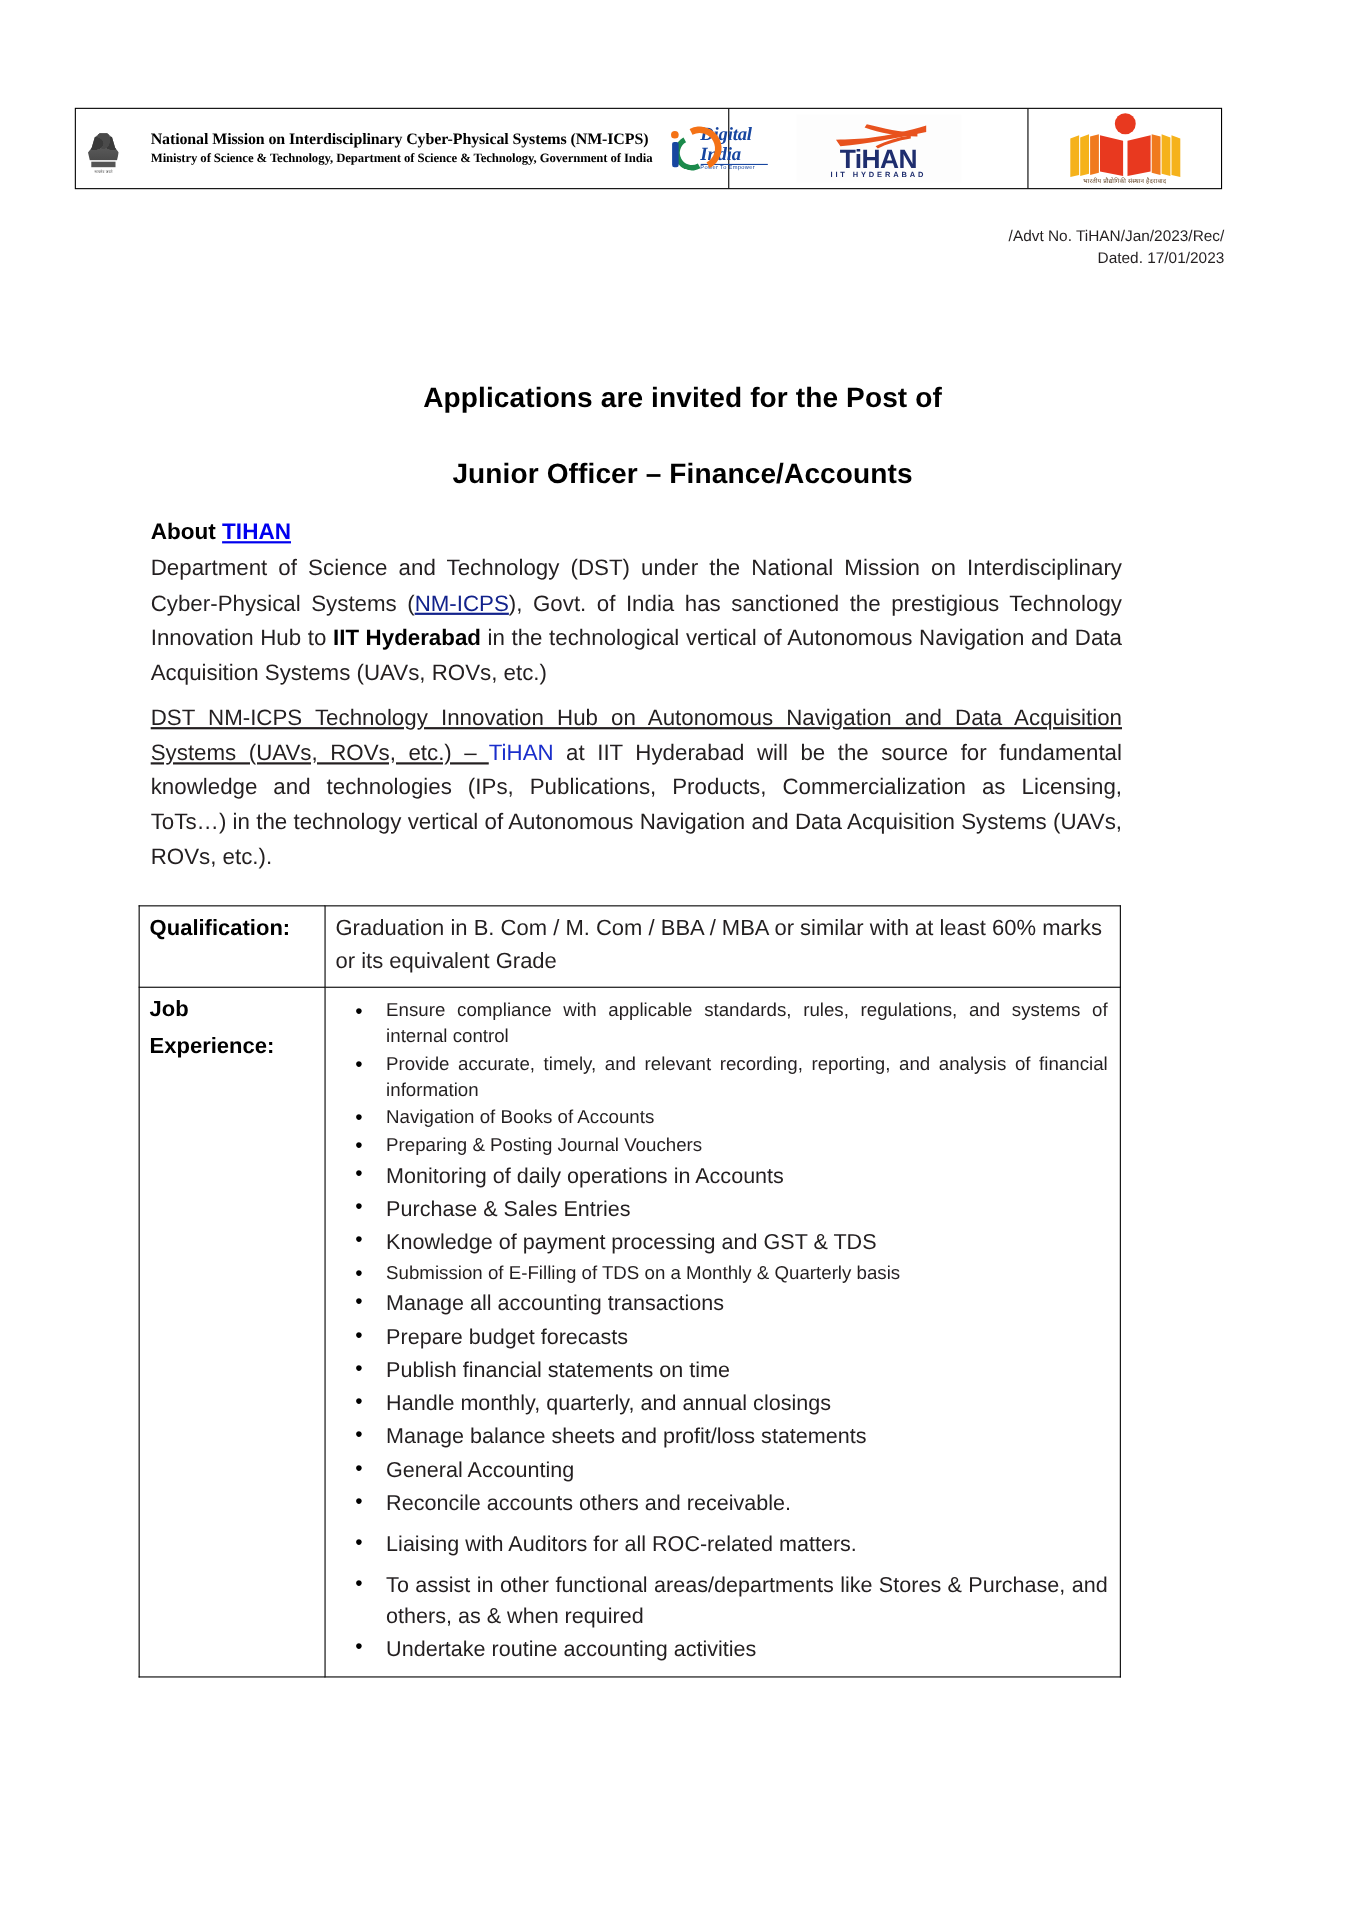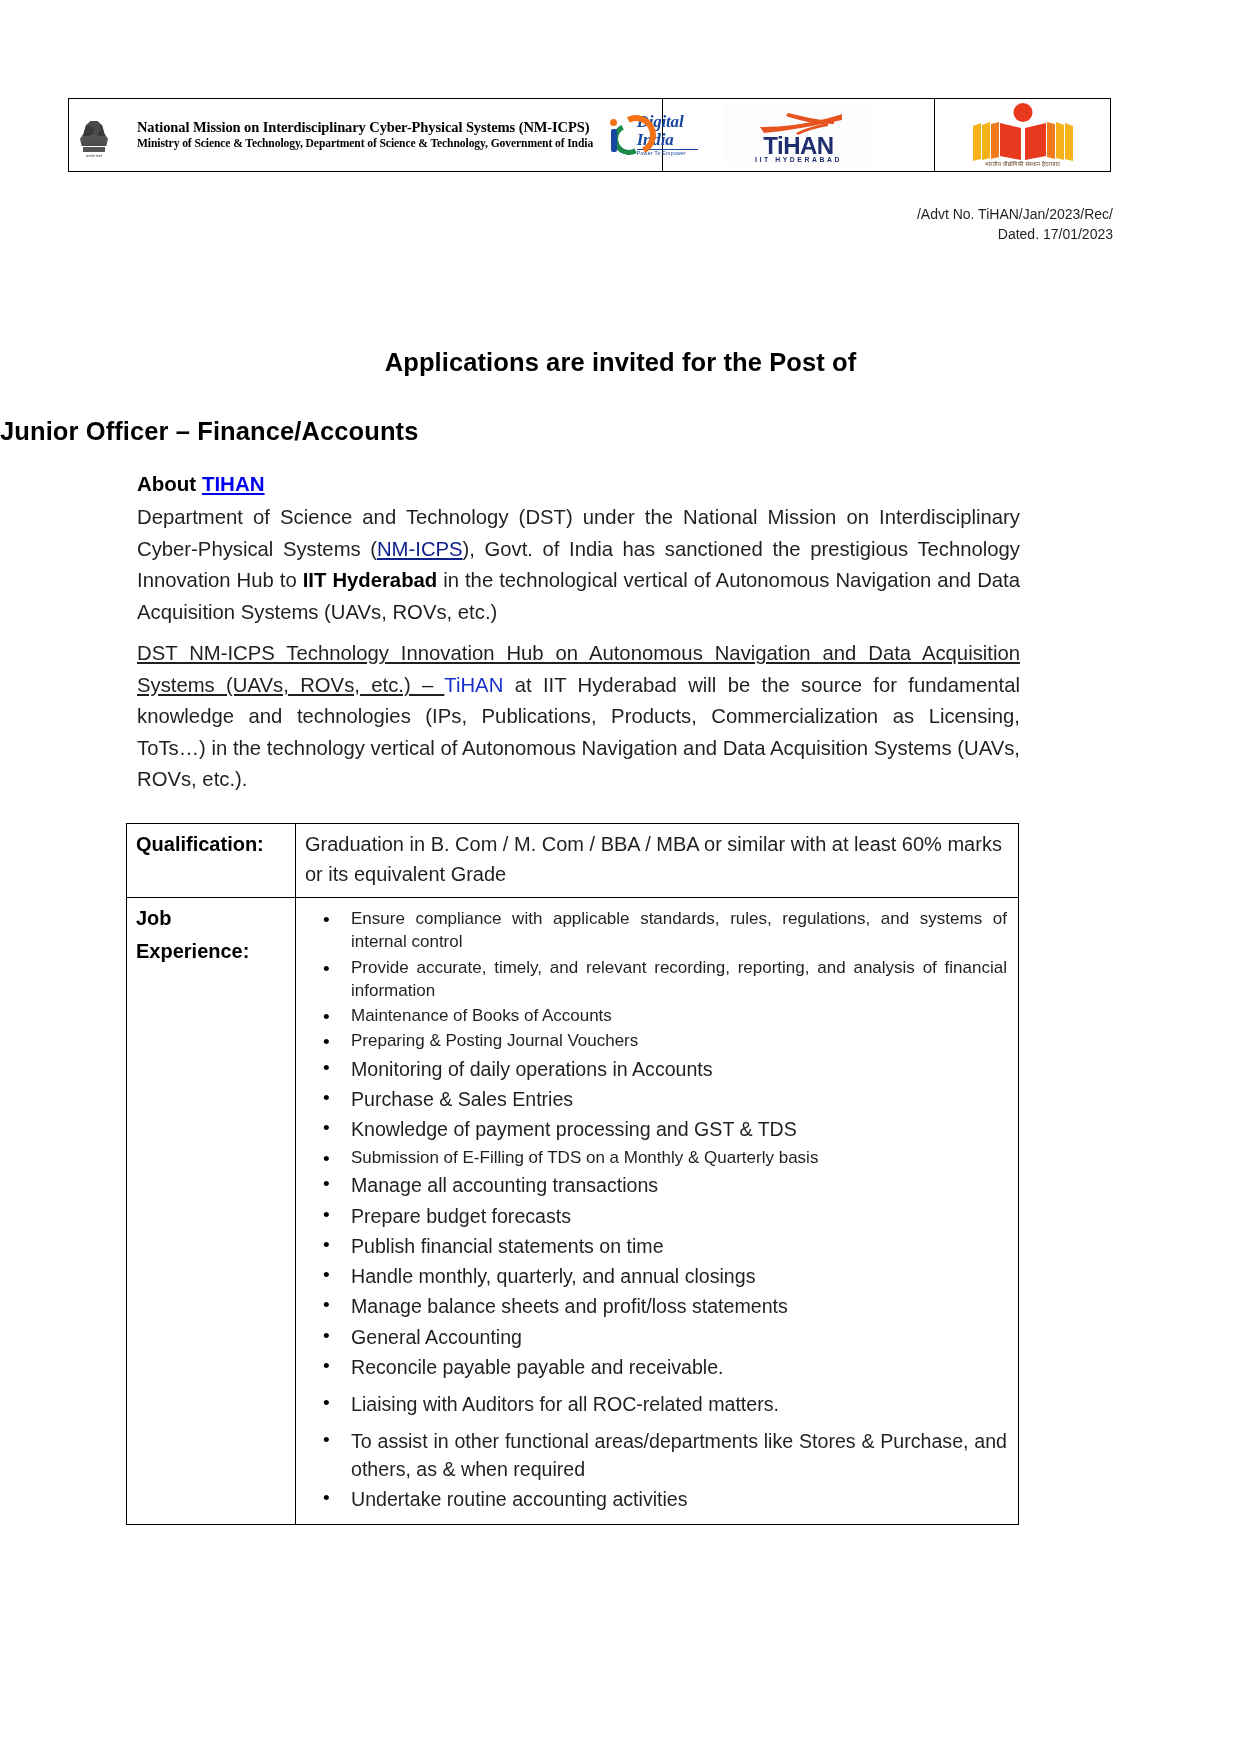--- a/index.html
+++ b/index.html
@@ -253,20 +253,21 @@
     text-align: center;
     font-size: 25.5px;
     font-weight: bold;
     color: #000;
     letter-spacing: 0.1px;
   }
   .title-sub {
     position: absolute;
     left: 0; right: 0;
     top: 417px;
+    text-align: center;
     font-size: 25.5px;
     font-weight: bold;
     color: #000;
     letter-spacing: 0.1px;
   }
 
   
   .body-block {
     position: absolute;
     left: 137px;
@@ -444,33 +445,33 @@
       </tr>
       <tr>
         <td class="col-label">
           <div class="lbl">Job</div>
           <div class="lbl lbl-2">Experience:</div>
         </td>
         <td>
           <ul class="duties">
             <li class="sm just">Ensure compliance with applicable standards, rules, regulations, and systems of internal control</li>
             <li class="sm just">Provide accurate, timely, and relevant recording, reporting, and analysis of financial information</li>
-            <li class="sm">Maintenance of Books of Accounts</li>
+            <li class="sm">Navigation of Books of Accounts</li>
             <li class="sm">Preparing &amp; Posting Journal Vouchers</li>
             <li class="lg">Monitoring of daily operations in Accounts</li>
             <li class="lg">Purchase &amp; Sales Entries</li>
             <li class="lg">Knowledge of payment processing and GST &amp; TDS</li>
             <li class="sm">Submission of E-Filling of TDS on a Monthly &amp; Quarterly basis</li>
             <li class="lg">Manage all accounting transactions</li>
             <li class="lg">Prepare budget forecasts</li>
             <li class="lg">Publish financial statements on time</li>
             <li class="lg">Handle monthly, quarterly, and annual closings</li>
             <li class="lg">Manage balance sheets and profit/loss statements</li>
             <li class="lg">General Accounting</li>
-            <li class="lg">Reconcile payable payable and receivable.</li>
+            <li class="lg">Reconcile accounts others and receivable.</li>
             <li class="lg gap">Liaising with Auditors for all ROC-related matters.</li>
             <li class="lg gap just">To assist in other functional areas/departments like Stores &amp; Purchase, and others, as &amp; when required</li>
             <li class="lg">Undertake routine accounting activities</li>
           </ul>
         </td>
       </tr>
     </tbody>
   </table>
 
 </div>

